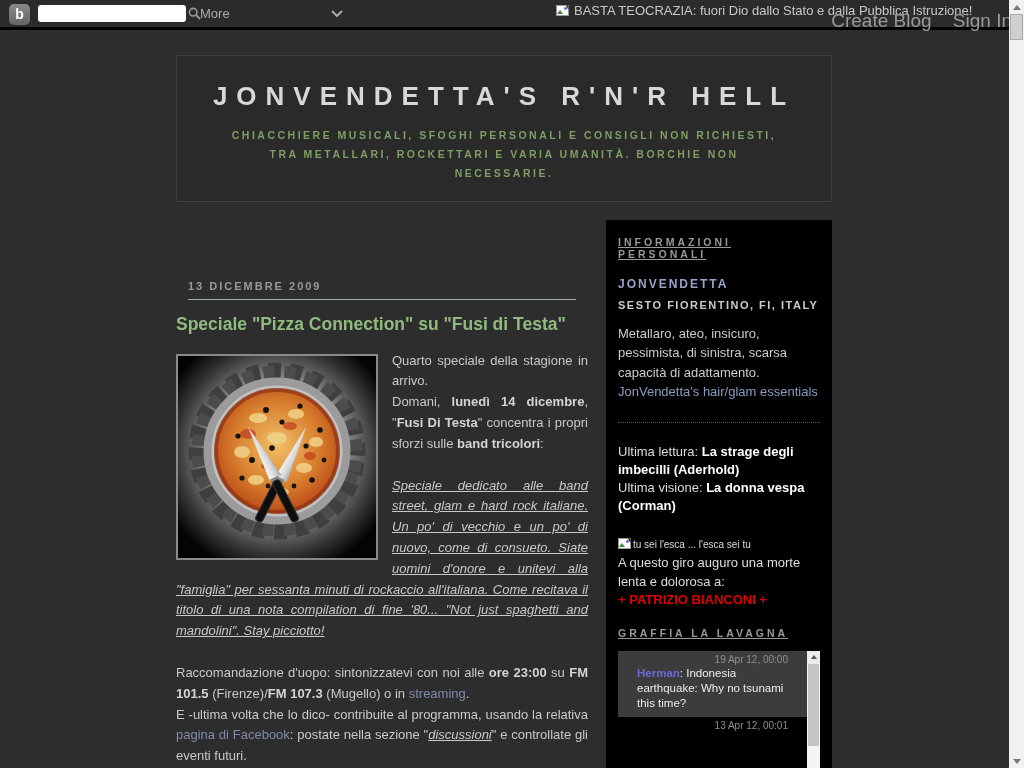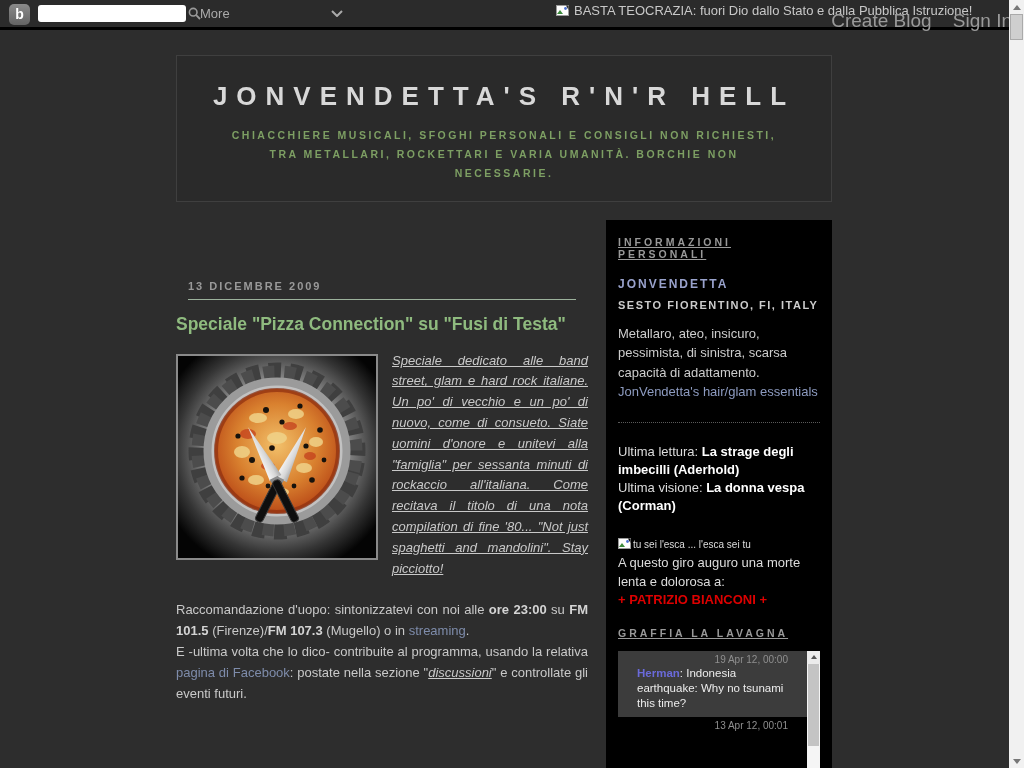--- a/index.html
+++ b/index.html
@@ -221,20 +221,21 @@
               <rect x="-4" y="-4" width="8" height="46" rx="3.5" fill="#0e0e0e" stroke="#3a3a3a" stroke-width="1"></rect>
             </g>
             <g transform="translate(99 128) rotate(-27)">
               <polygon points="0,-64 8,-6 -5,-6" fill="url(#blade)"></polygon>
               <rect x="-4.5" y="-7" width="9" height="4" fill="#8a8a8a"></rect>
               <rect x="-4" y="-4" width="8" height="46" rx="3.5" fill="#0e0e0e" stroke="#3a3a3a" stroke-width="1"></rect>
             </g>
           </svg>
         </div>
         <div id="post-paragraphs">
+            <p class="post-p"><span>Quarto speciale della stagione in arrivo.</span><br><span>Domani, </span><span class="b">lunedì 14 dicembre</span><span>, "</span><span class="b">Fusi Di Testa</span><span>" concentra i propri sforzi sulle </span><span class="b">band tricolori</span><span>:</span></p>
             <p class="post-p"><span class="i">Speciale dedicato alle band street, glam e hard rock italiane. Un po' di vecchio e un po' di nuovo, come di consueto. Siate uomini d'onore e unitevi alla "famiglia" per sessanta minuti di rockaccio all'italiana. Come recitava il titolo di una nota compilation di fine '80... "Not just spaghetti and mandolini". Stay picciotto!</span></p>
             <p class="post-p tight"><span>Raccomandazione d'uopo: sintonizzatevi con noi alle </span><span class="b">ore 23:00</span><span> su </span><span class="b">FM 101.5</span><span> (Firenze)/</span><span class="b">FM 107.3</span><span> (Mugello) o in </span><a href="#" class="lnk">streaming</a><span>.</span></p>
             <p class="post-p"><span>E -ultima volta che lo dico- contribuite al programma, usando la relativa </span><a href="#" class="lnk">pagina di Facebook</a><span>: postate nella sezione "</span><span class="i">discussioni</span><span>" e controllate gli eventi futuri.</span></p>
           </div>
       </div>
     </div>
 
     <div class="sidebar">
       <h2 class="sb-h">INFORMAZIONI PERSONALI</h2>
       <a href="#" class="sb-name">JONVENDETTA</a>

